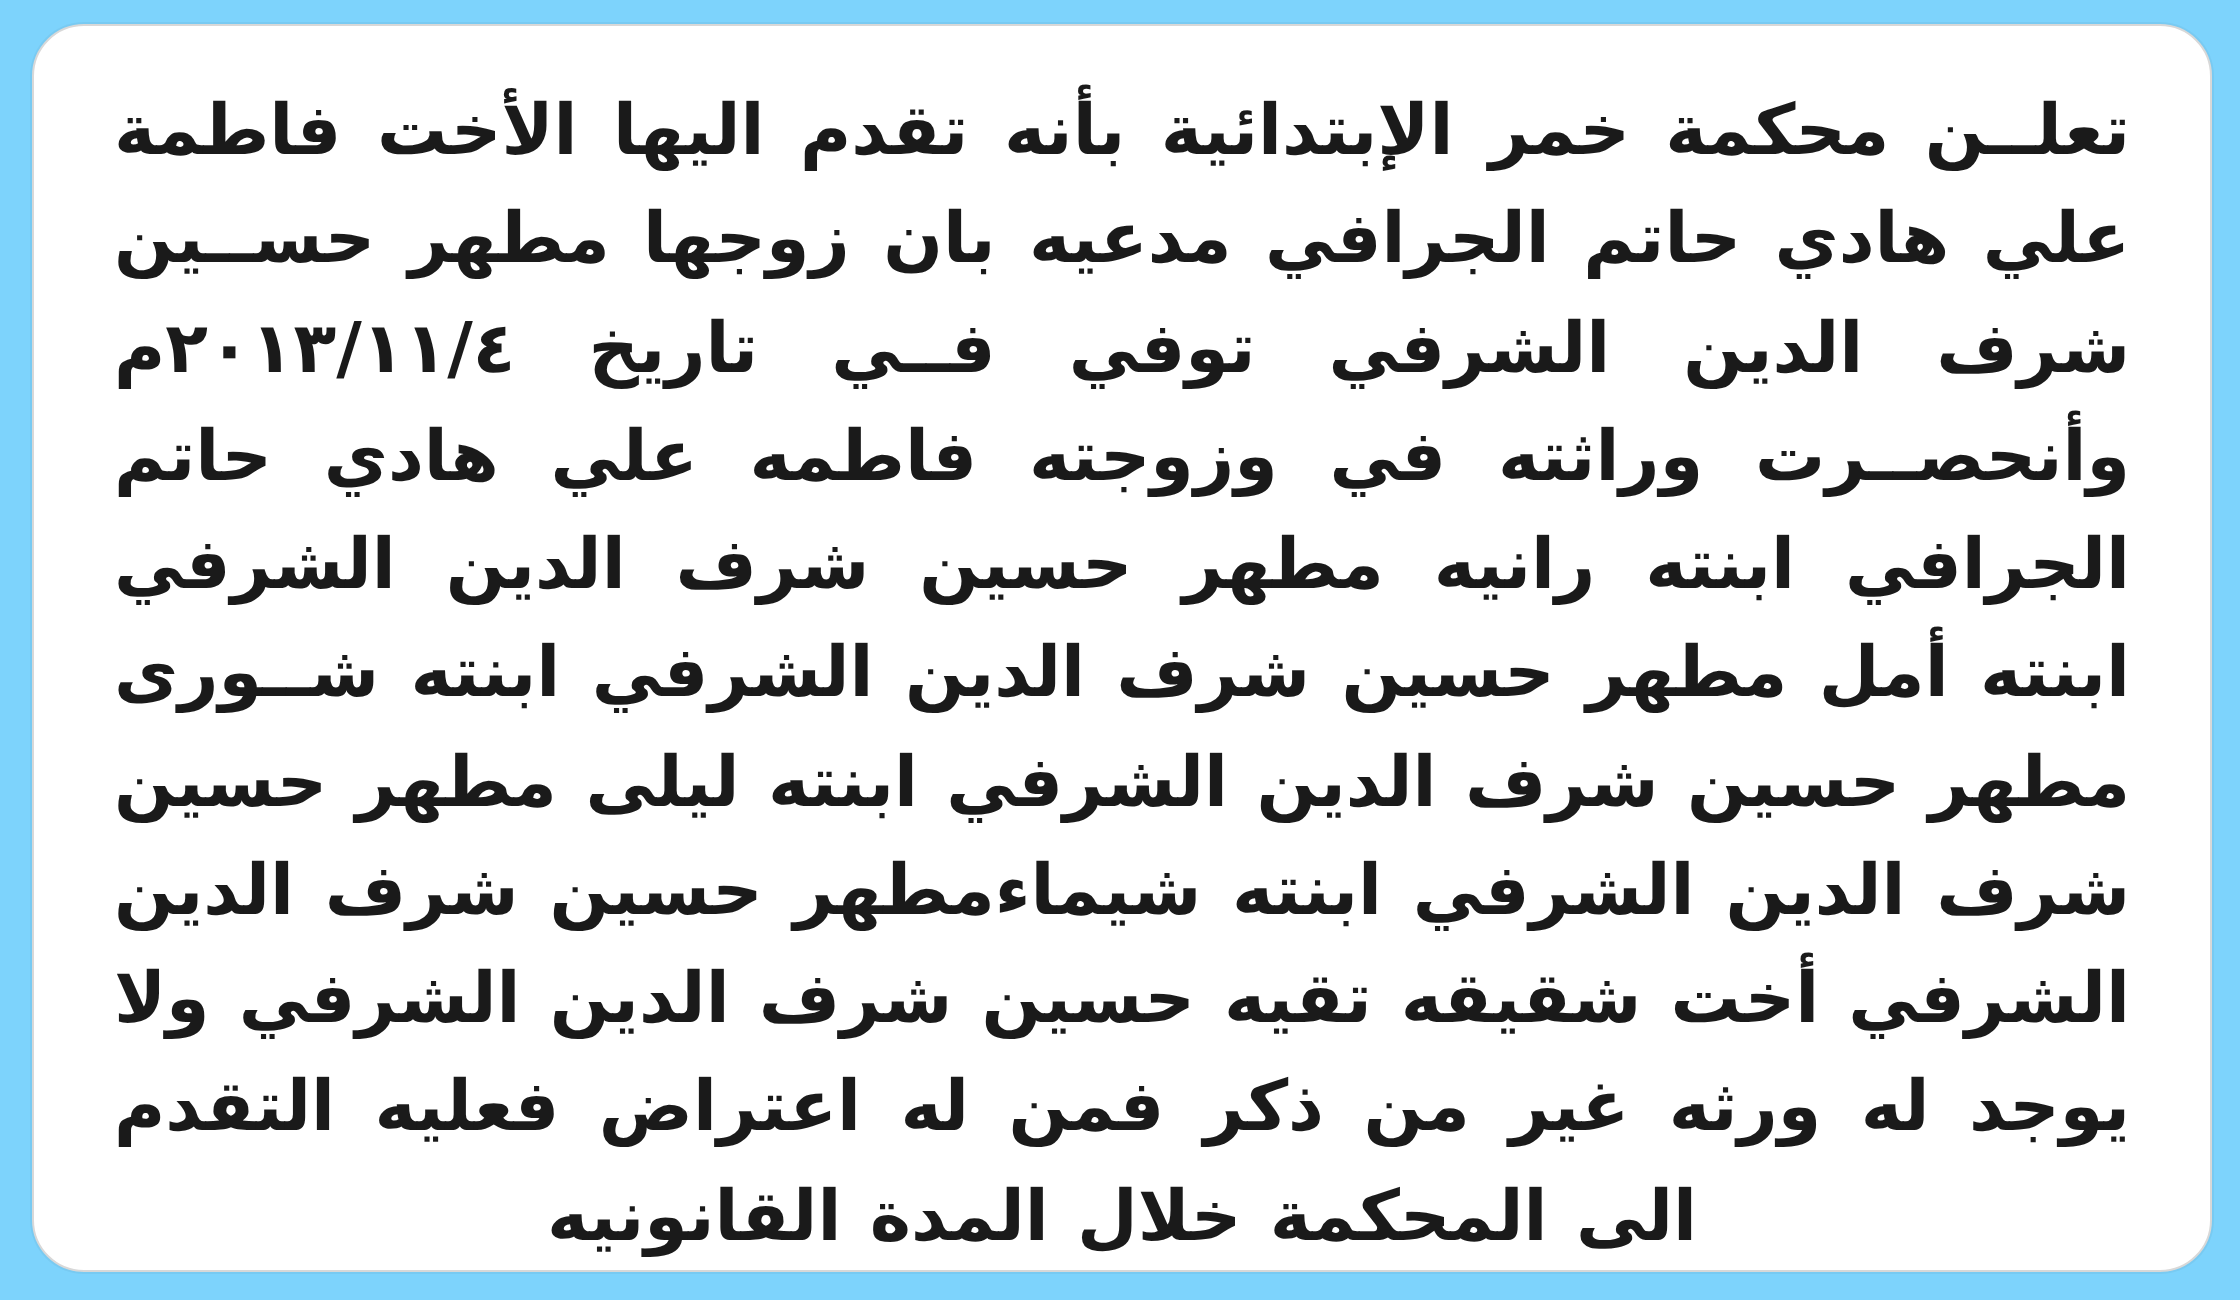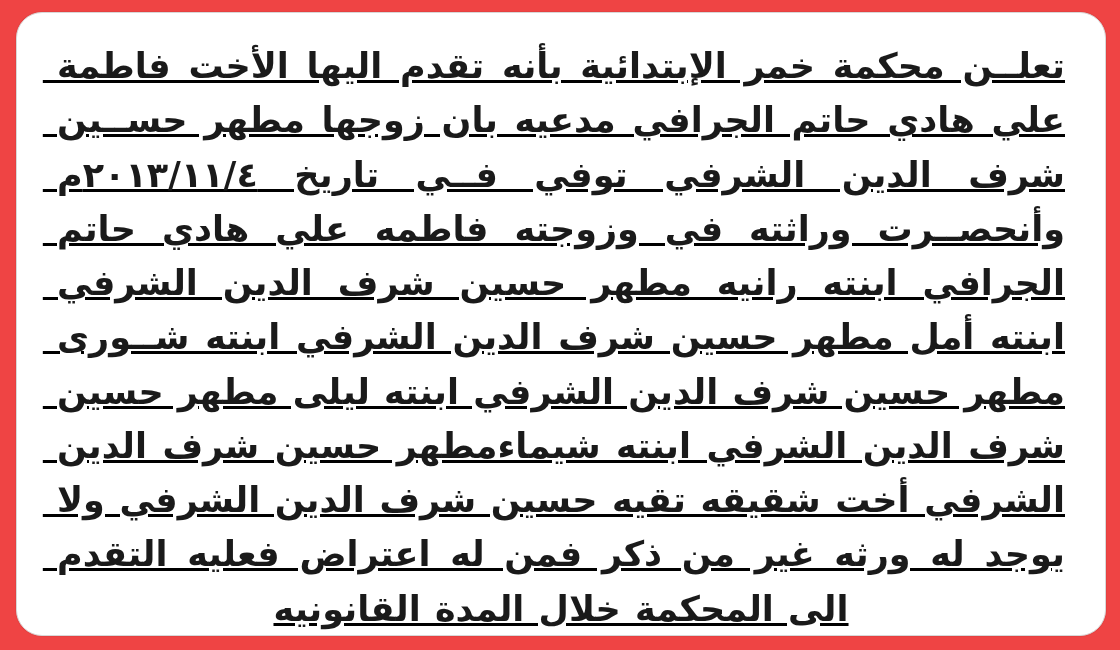--- a/index.html
+++ b/index.html
@@ -10,23 +10,22 @@
     width: 1120px;
     height: 650px;
     background: #898989;
     font-family: "DejaVu Sans", "Liberation Sans", sans-serif;
     overflow: hidden;
   }
   .page {
     box-sizing: border-box;
     width: 1120px;
     height: 650px;
-    background: #ef4444;
+    background: #7dd3fc;
     padding: 12px 14px 14px 16px;
-    text-decoration: underline;
   }
   .notice-card {
     box-sizing: border-box;
     width: 100%;
     height: 100%;
     background: #ffffff;
     border-radius: 26px;
     border: 1px solid #d8d8d8;
     box-shadow: 0 0 0 1px rgba(0,0,0,0.04);
     padding: 26px 40px 22px 40px;

